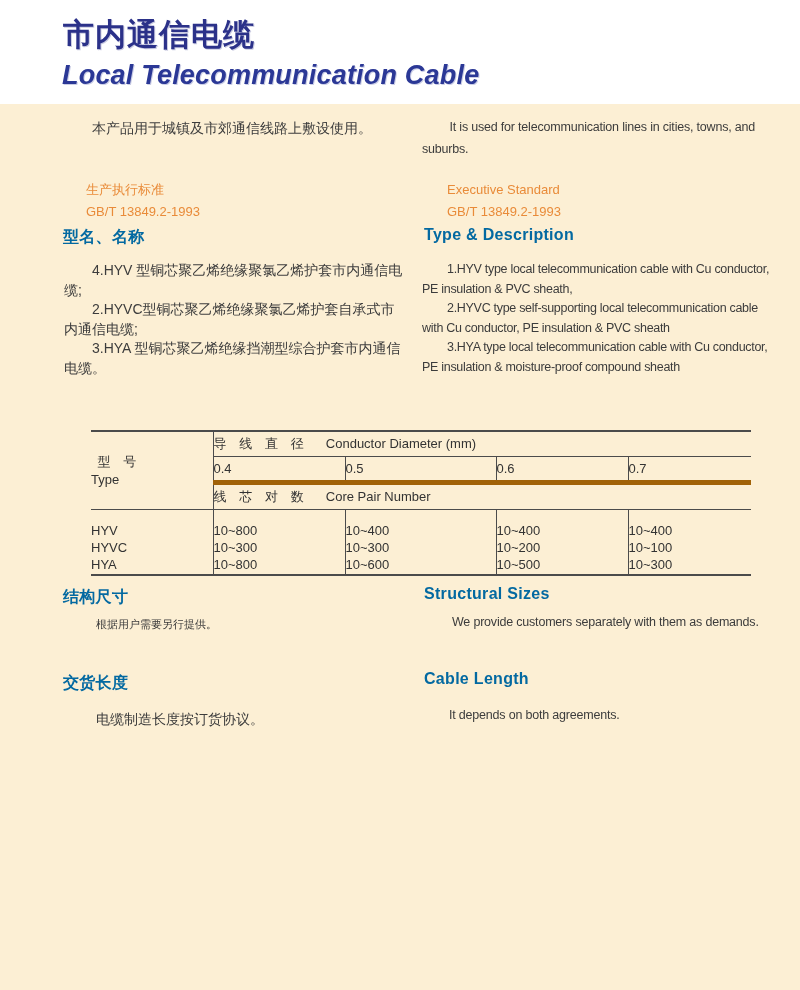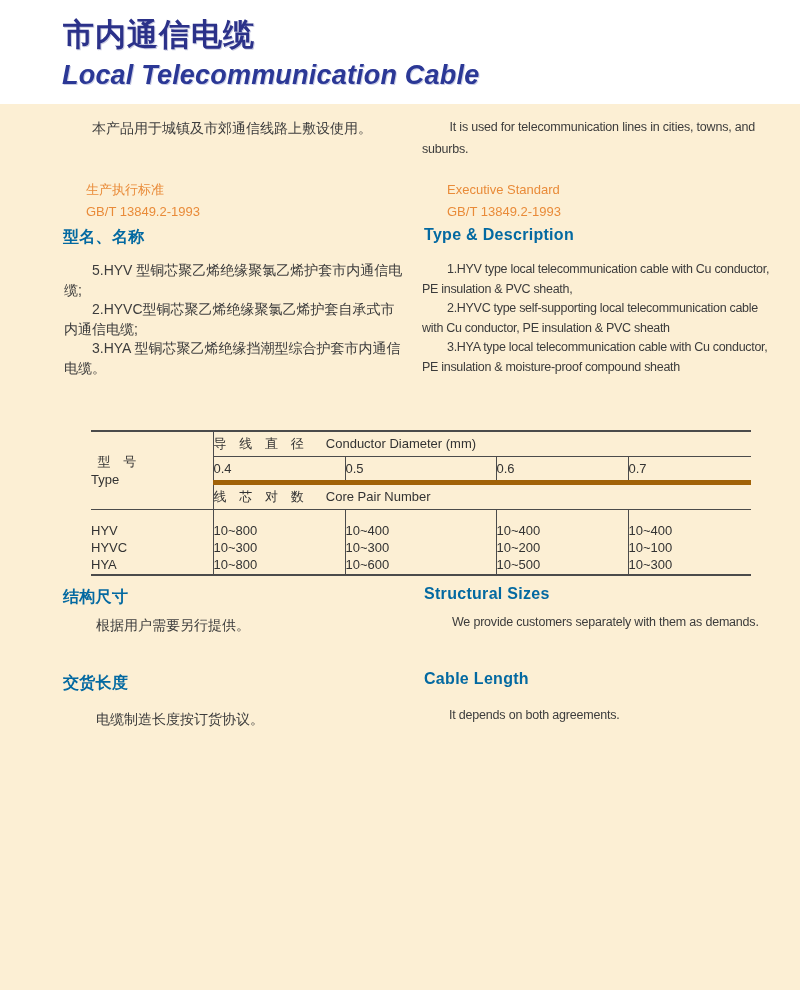--- a/index.html
+++ b/index.html
@@ -71,21 +71,21 @@
   .r-merged .zh{letter-spacing:0.35em;margin-right:14px;}
   .r-diam td{border-bottom:5px solid #a16207;height:23px;}
   .vline{border-left:1px solid #4b4b4b;}
   .r-body td{height:53px;vertical-align:middle;}
   .r-body .stack{display:flex;flex-direction:column;justify-content:space-around;height:50px;padding:1px 0;margin-top:12px;}
   .r-body .stack div{line-height:16px;}
 
   
   .h-struct-zh{left:63px;top:587px;}
   .h-struct-en{left:424px;top:585px;}
-  .struct-zh{left:96px;top:617px;font-size:14px;}
+  .struct-zh{left:96px;top:617px;font-size:11px;}
   .struct-en{left:452px;top:615px;font-size:12.5px;letter-spacing:-0.2px;}
   .h-len-zh{left:63px;top:673px;}
   .h-len-en{left:424px;top:670px;}
   .len-zh{left:96px;top:711px;font-size:14px;}
   .len-en{left:449px;top:708px;font-size:12.5px;letter-spacing:-0.2px;}
 </style>
 </head>
 <body>
 
 <div class="page">
@@ -103,21 +103,21 @@
   </div>
   <div class="abs std std-en">
     <div>Executive Standard</div>
     <div>GB/T 13849.2-1993</div>
   </div>
 
   <h3 class="abs sec-h h-type-zh">型名、名称</h3>
   <h3 class="abs sec-h h-type-en">Type &amp; Description</h3>
 
   <div class="abs desc desc-zh">
-    <p>5.HYV 型铜芯聚乙烯绝缘聚氯乙烯护套市内通信电缆;</p>
+    <p>4.HYV 型铜芯聚乙烯绝缘聚氯乙烯护套市内通信电缆;</p>
     <p>2.HYVC型铜芯聚乙烯绝缘聚氯乙烯护套自承式市内通信电缆;</p>
     <p>3.HYA 型铜芯聚乙烯绝缘挡潮型综合护套市内通信电缆。</p>
   </div>
   <div class="abs desc desc-en">
     <p>1.HYV type local telecommunication cable with Cu conductor, PE insulation &amp; PVC sheath,</p>
     <p>2.HYVC type self-supporting local telecommunication cable with Cu conductor, PE insulation &amp; PVC sheath</p>
     <p>3.HYA type local telecommunication cable with Cu conductor, PE insulation &amp; moisture-proof compound sheath</p>
   </div>
 
 

